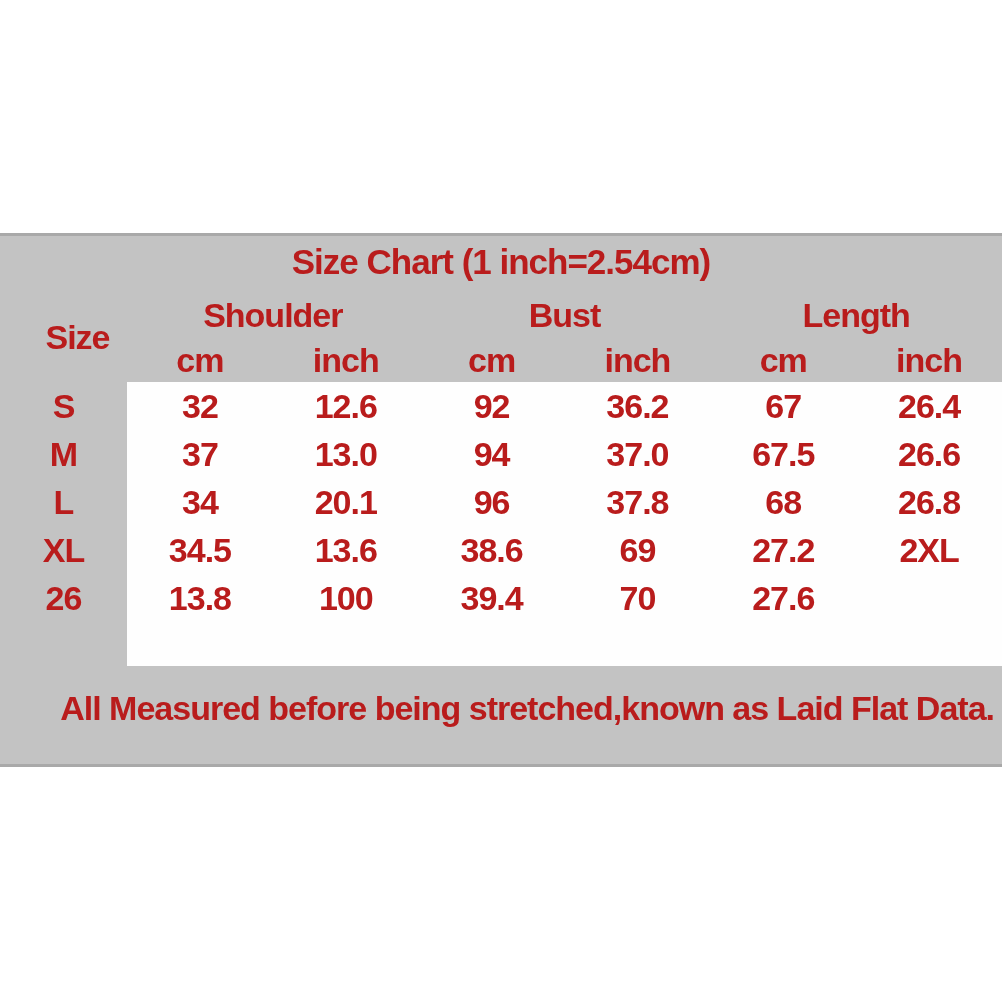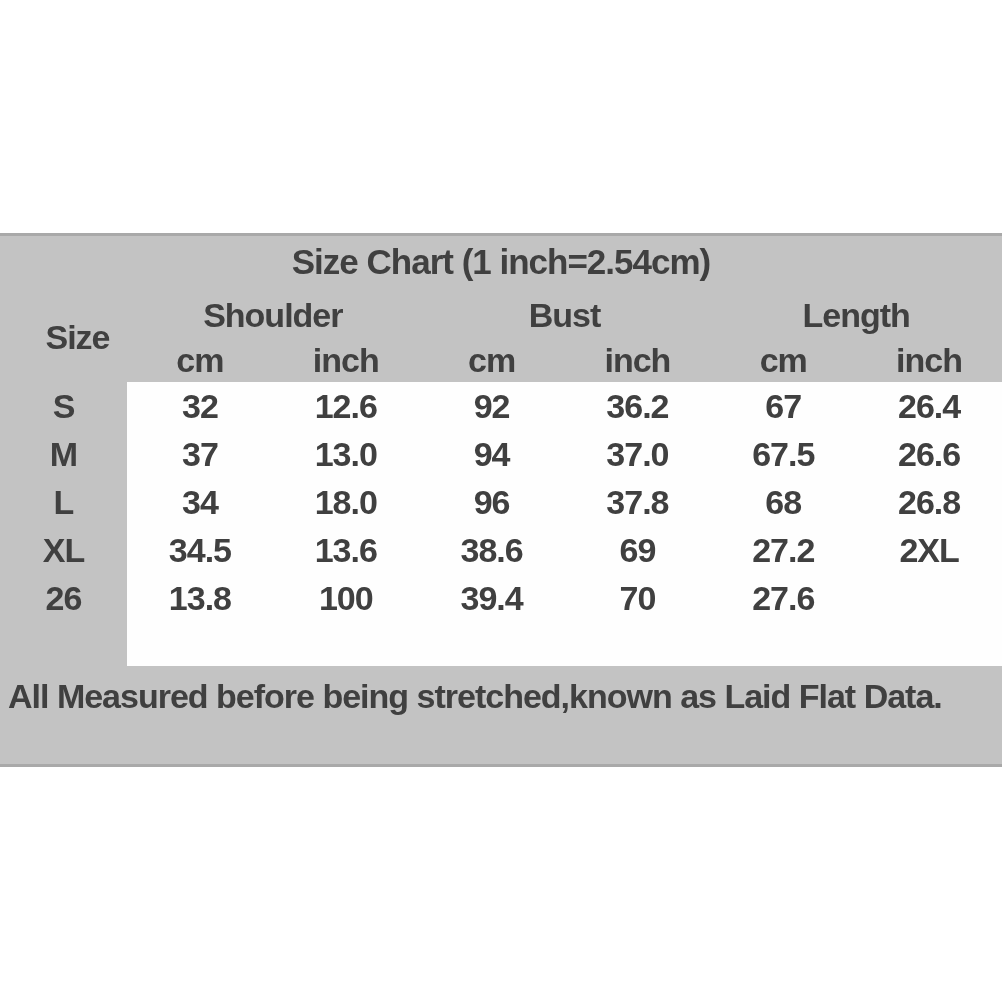--- a/index.html
+++ b/index.html
@@ -3,21 +3,21 @@
 <meta charset="utf-8">
 <style>
   html, body { margin: 0; padding: 0; background: #ffffff; }
   .page {
     position: relative;
     width: 1002px;
     height: 1002px;
     background: #ffffff;
     overflow: hidden;
     font-family: "Liberation Sans", sans-serif;
-    color: #404040;
+    color: #b91c1c;
   }
   .panel {
     position: absolute;
     left: 0; top: 233px;
     width: 1002px; height: 534px;
     background: #c3c3c3;
     border-top: 3px solid #a9a9a9;
     border-bottom: 3px solid #a9a9a9;
     box-sizing: border-box;
   }
@@ -54,23 +54,23 @@
     letter-spacing: -1px;
   }
   .size-hdr   { grid-column: 1; grid-row: 1 / 3; padding-left: 28px; }
   .grp-shoulder { grid-column: 2 / 4; grid-row: 1; }
   .grp-bust     { grid-column: 4 / 6; grid-row: 1; }
   .grp-length   { grid-column: 6 / 8; grid-row: 1; }
   .footer {
     position: absolute;
     left: 0; top: 666px;
     width: 1002px;
-    padding: 4px 8px;
+    padding: 16px 8px;
     box-sizing: border-box;
-    text-align: left;
+    text-align: right;
     font-size: 34px;
     font-weight: bold;
     line-height: 52px;
     letter-spacing: -1px;
   }
 </style>
 </head>
 <body>
 
 <div class="page">
@@ -106,21 +106,21 @@
     <div class="cell">M</div>
     <div class="cell">37</div>
     <div class="cell">13.0</div>
     <div class="cell">94</div>
     <div class="cell">37.0</div>
     <div class="cell">67.5</div>
     <div class="cell">26.6</div>
 
     <div class="cell">L</div>
     <div class="cell">34</div>
-    <div class="cell">18.0</div>
+    <div class="cell">20.1</div>
     <div class="cell">96</div>
     <div class="cell">37.8</div>
     <div class="cell">68</div>
     <div class="cell">26.8</div>
 
     <div class="cell">XL</div>
     <div class="cell">34.5</div>
     <div class="cell">13.6</div>
     <div class="cell">38.6</div>
     <div class="cell">69</div>

